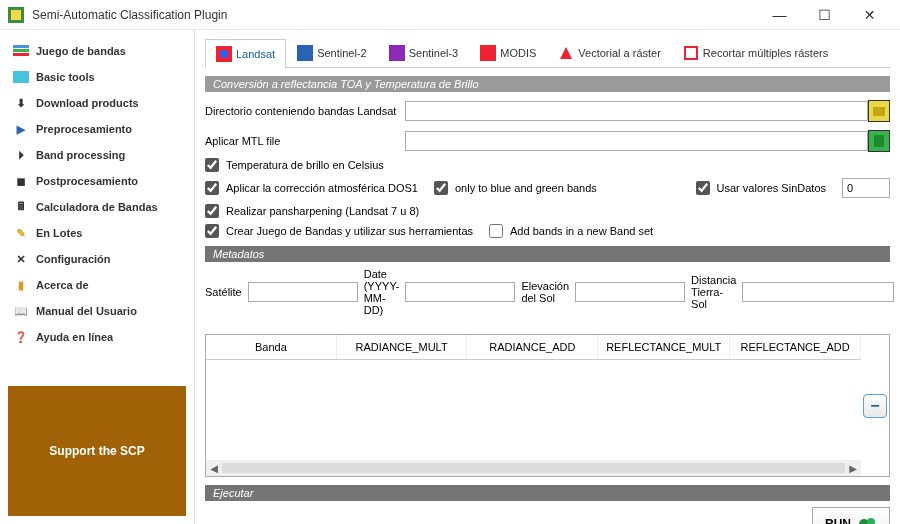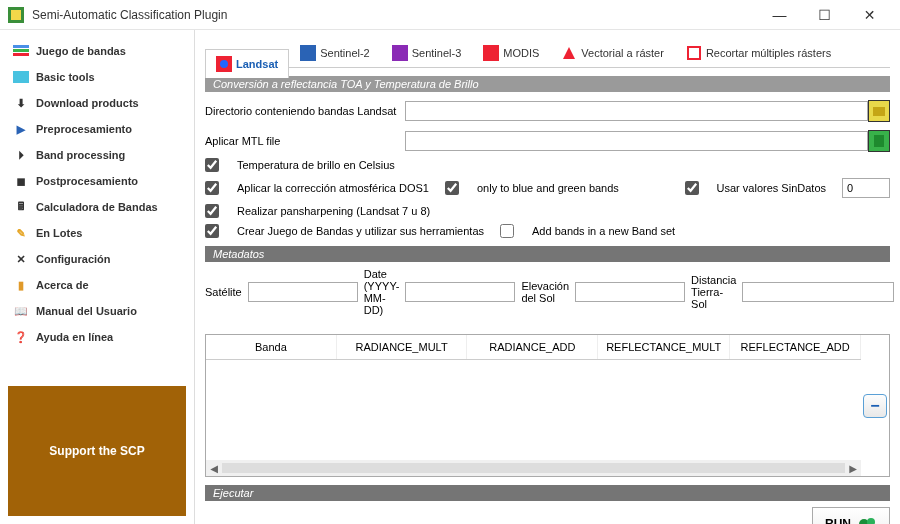--- a/index.html
+++ b/index.html
@@ -18,39 +18,39 @@
 .side-item { display: flex; align-items: center; padding: 6px 4px; font-size: 11px; color: #333; cursor: pointer; font-weight: 700; }
 .side-item .icon { width: 18px; height: 14px; margin-right: 6px; display: inline-flex; align-items: center; justify-content: center; }
 .support { margin-top: auto; background: #a16207; color: #fff; height: 130px; display: flex; align-items: center; justify-content: center; font-size: 12px; font-weight: 600; }
 
 
 .content { flex: 1; display: flex; flex-direction: column; padding: 8px 10px 10px 10px; overflow: hidden; }
 
 
 .tabs { display: flex; align-items: center; gap: 0; border-bottom: 1px solid #ccc; position: relative; }
 .tab { display: flex; align-items: center; gap: 4px; padding: 6px 10px; font-size: 11px; color: #333; border: 1px solid transparent; border-bottom: none; cursor: pointer; white-space: nowrap; }
-.tab.active { border-color: #ccc; background: #fff; position: relative; top: 11px; color: #1a5fb4; font-weight: 700; }
+.tab.active { border-color: #ccc; background: #fff; position: relative; top: 1px; color: #1a5fb4; font-weight: 400; }
 .tab .ticon { width: 16px; height: 16px; }
 
 
 .section-bar { background: #9a9a9a; color: #fff; font-size: 11px; font-style: italic; padding: 2px 8px; margin-top: 8px; }
 .section-bar.dark { background: #757575; }
 
 
 .form-row { display: flex; align-items: center; margin-top: 8px; font-size: 11px; }
 .form-row label.lbl { width: 200px; white-space: nowrap; }
 .form-row input[type="text"] { height: 20px; border: 1px solid #aaa; padding: 0 4px; font-size: 11px; }
 .grow { flex: 1; }
 .iconbtn { width: 22px; height: 22px; border: 1px solid #333; display: flex; align-items: center; justify-content: center; cursor: pointer; }
 .iconbtn.yellow { background: #e8d84a; }
 .iconbtn.green { background: #38b24a; }
 
 
 .chk-row { display: flex; align-items: center; gap: 16px; margin-top: 6px; font-size: 11px; }
-.chk { display: inline-flex; align-items: center; gap: 18px; }
+.chk { display: inline-flex; align-items: center; gap: 7px; }
 .chk input { width: 14px; height: 14px; accent-color: #555; }
 .spin { width: 48px; height: 20px; border: 1px solid #aaa; padding: 0 4px; font-size: 11px; }
 
 
 .meta-row { display: flex; align-items: center; gap: 6px; margin-top: 6px; font-size: 11px; }
 .meta-row input { height: 20px; border: 1px solid #aaa; padding: 0 4px; font-size: 11px; }
 
 
 .table-wrap { border: 1px solid #aaa; margin-top: 18px; display: flex; }
 .table-area { flex: 1; overflow: auto; }

